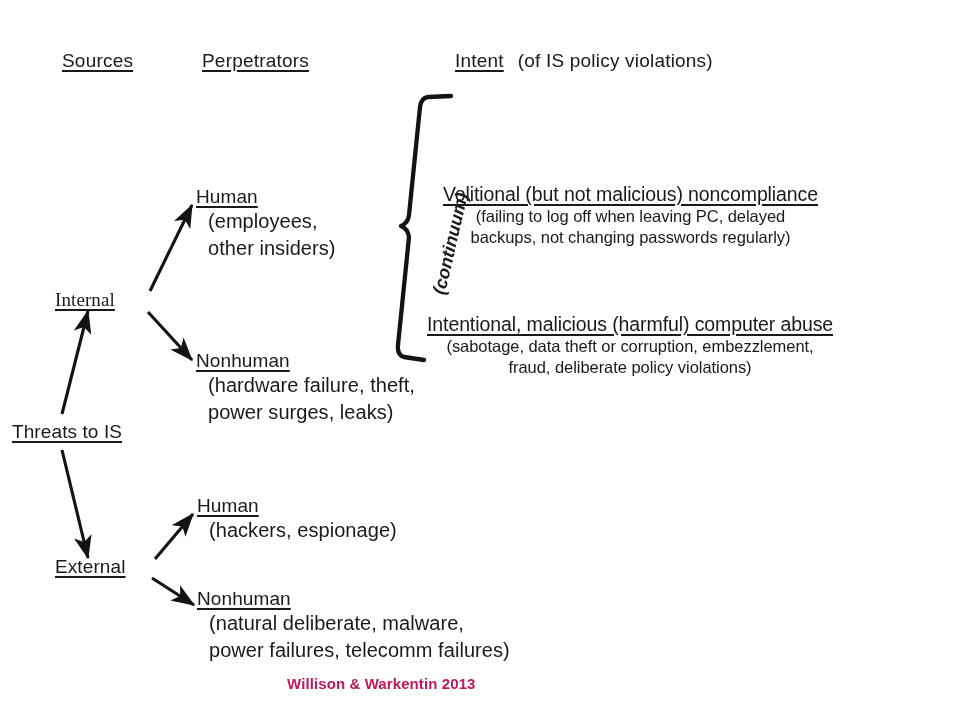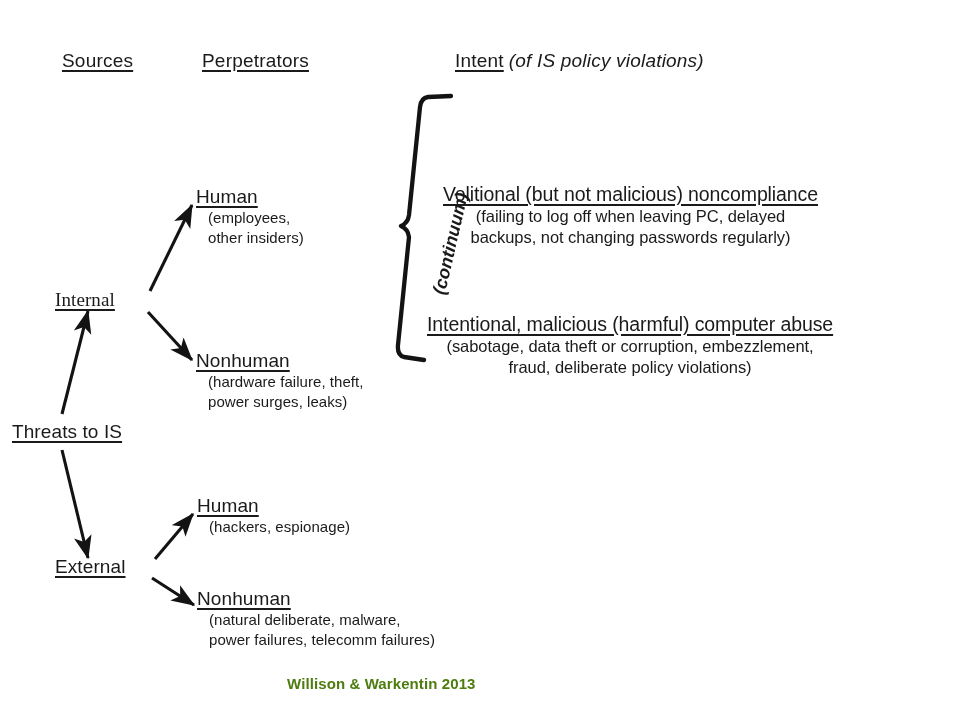--- a/index.html
+++ b/index.html
@@ -34,30 +34,29 @@
     font-size: 19px;
     letter-spacing: .2px;
   }
   .u {
     text-decoration: underline;
     text-underline-offset: 3px;
     text-decoration-thickness: 1.6px;
   }
   .head-note {
     font-size: 19px;
-    margin-left: 5px;
-    font-style: italic;
+    margin-left: 14px;
   }
   
   .lbl {
     font-size: 19px;
     letter-spacing: .1px;
   }
   .sub {
-    font-size: 15px;
+    font-size: 20px;
     line-height: 1.33;
     letter-spacing: .05px;
   }
   .sub-indent {
     padding-left: 12px;
   }
   
   .intent-title {
     font-size: 19.5px;
     letter-spacing: -.1px;
@@ -187,15 +186,15 @@
   </div>
 
   <div class="intent-block" style="left:427px; top:313px;">
     <div class="intent-title">
       <span class="u">Intentional, malicious (harmful) computer abuse</span>
     </div>
     <div class="intent-sub">(sabotage, data theft or corruption, embezzlement,</div>
     <div class="intent-sub">fraud, deliberate policy violations)</div>
   </div>
 
-  <div class="credit" style="left: 287px; top: 675px; color: #4d7c0f;">Willison &amp; Warkentin 2013</div>
+  <div class="credit" style="left: 287px; top: 675px; color: #be185d;">Willison &amp; Warkentin 2013</div>
 
 </div>
 
 </body></html>

